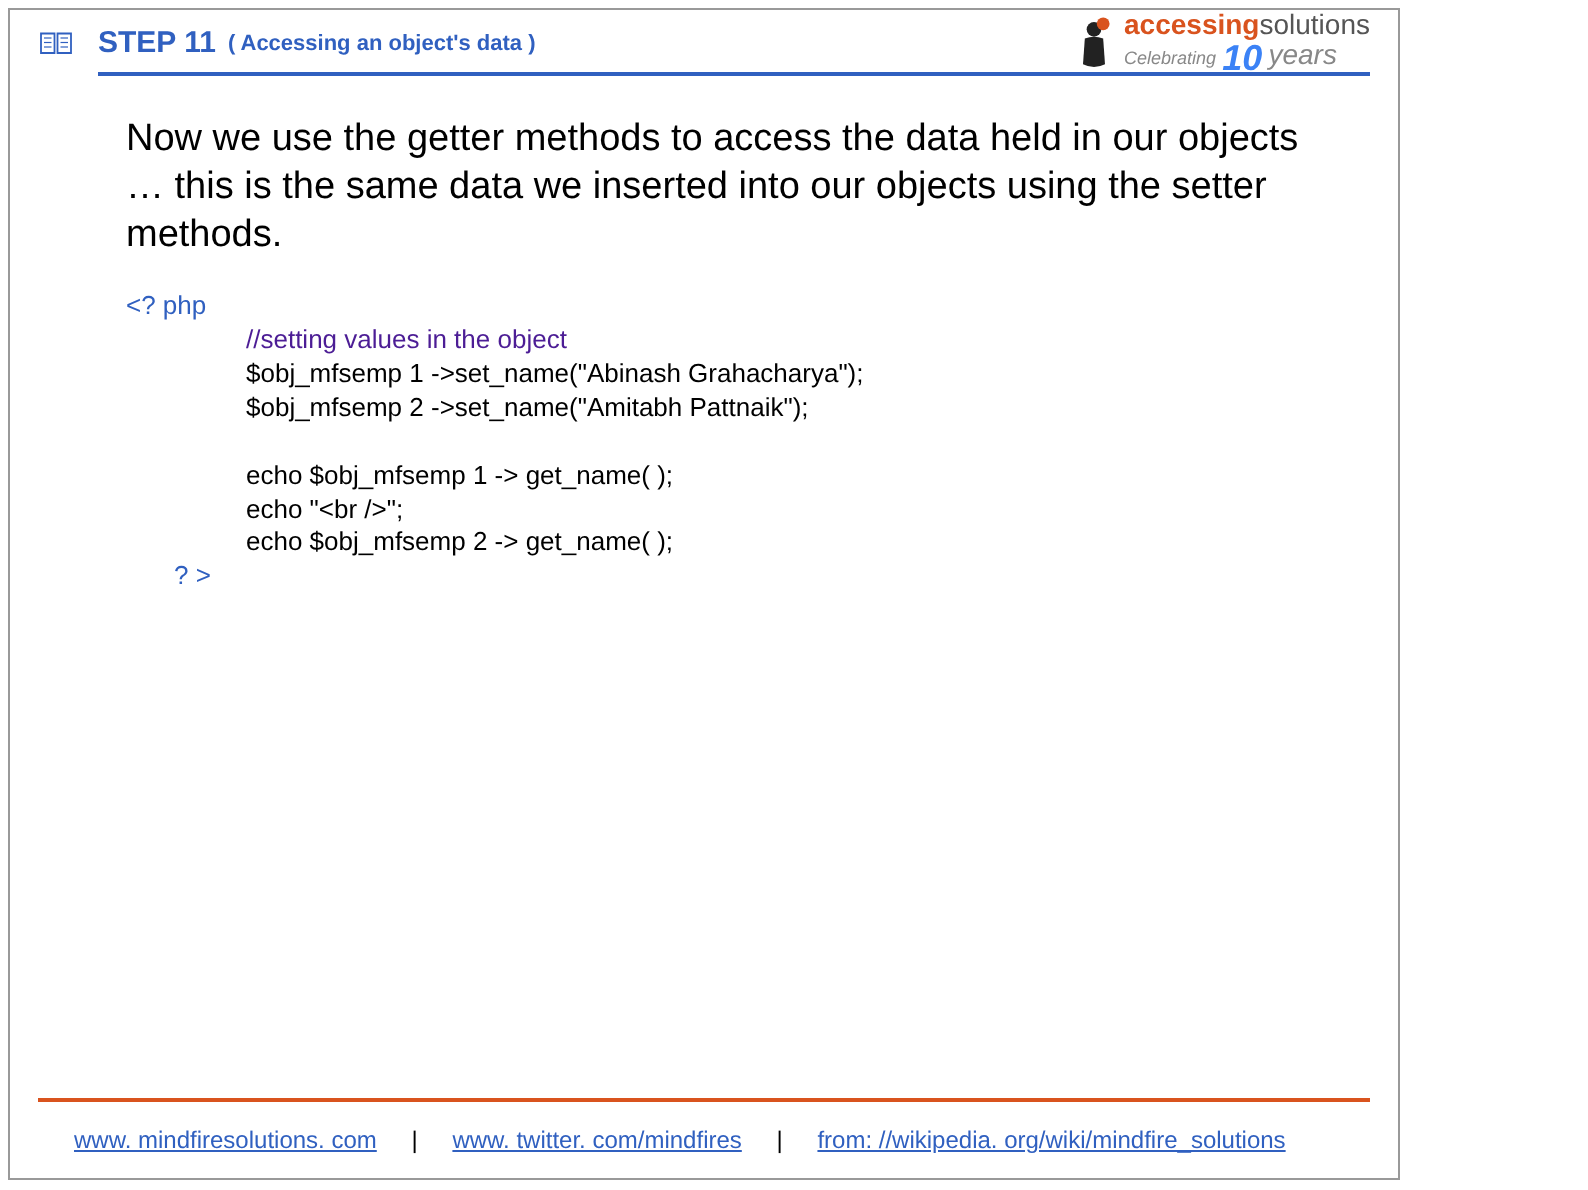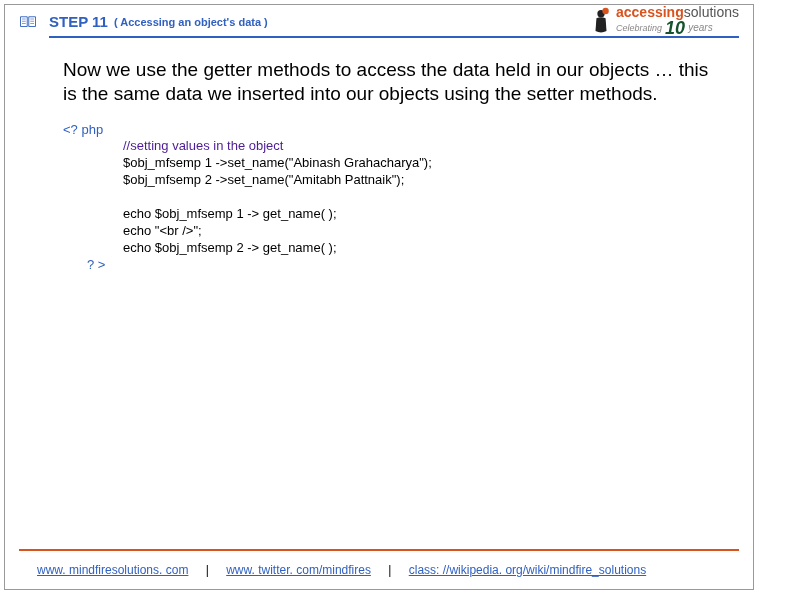--- a/index.html
+++ b/index.html
@@ -5,21 +5,21 @@
   * { box-sizing: border-box; margin: 0; padding: 0; }
   body {
     font-family: Arial, Helvetica, sans-serif;
     background: #fff;
     width: 794px;
     height: 595px;
     position: relative;
   }
   .frame {
     border: 1px solid #999;
-    width: 750px;
+    width: 696px;
     height: 586px;
     margin: 4px;
     position: relative;
     background: #fff;
   }
   .header {
     display: flex;
     align-items: center;
     padding: 8px 14px 6px 14px;
     position: relative;
@@ -51,22 +51,22 @@
     color: #666;
   }
   .logo-person {
     width: 22px;
     height: 28px;
   }
   .logo-text { margin-left: 4px; line-height: 1; }
   .logo-brand { color: #d9531e; font-weight: bold; font-size: 14px; }
   .logo-sol { color: #555; font-size: 14px; }
   .logo-cele { font-style: italic; font-size: 9px; color: #888;}
-  .logo-ten { color: #14532d; font-size: 18px; font-style: italic; font-weight: bold; vertical-align: middle;}
-  .logo-years { font-style: italic; font-size: 10px; color: #888;}
+  .logo-ten { color: #3b82f6; font-size: 18px; font-style: italic; font-weight: bold; vertical-align: middle;}
+  .logo-years { font-style: italic; font-size: 14px; color: #888;}
   .hr-top {
     height: 2px;
     background: #3060c0;
     margin: 0 14px 0 44px;
     border: none;
   }
   .content {
     padding: 20px 40px 0 58px;
   }
   .para {
@@ -162,16 +162,16 @@
       <span class="code-tag" style="padding-left:24px">? &gt;</span>
     </div>
   </div>
 
   <div class="footer-hr"></div>
   <div class="footer">
     <span class="link">www. mindfiresolutions. com</span>
     <span class="sep">|</span>
     <span class="link">www. twitter. com/mindfires</span>
     <span class="sep">|</span>
-    <span class="link">class: //wikipedia. org/wiki/mindfire_solutions</span>
+    <span class="link">from: //wikipedia. org/wiki/mindfire_solutions</span>
   </div>
 
 </div>
 
 </body></html>

